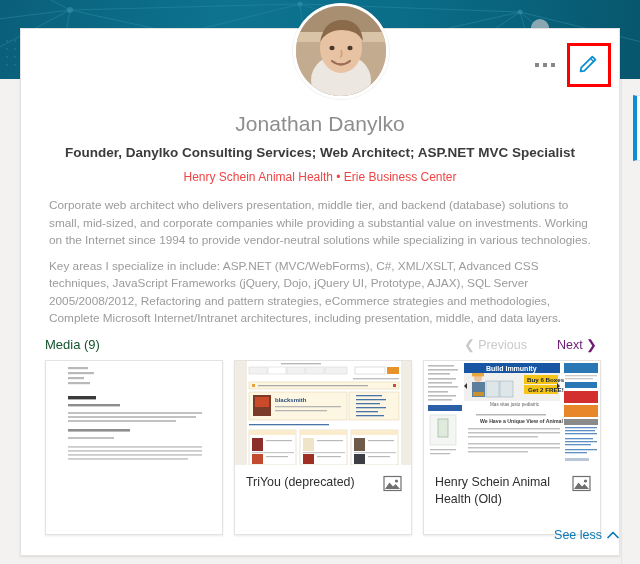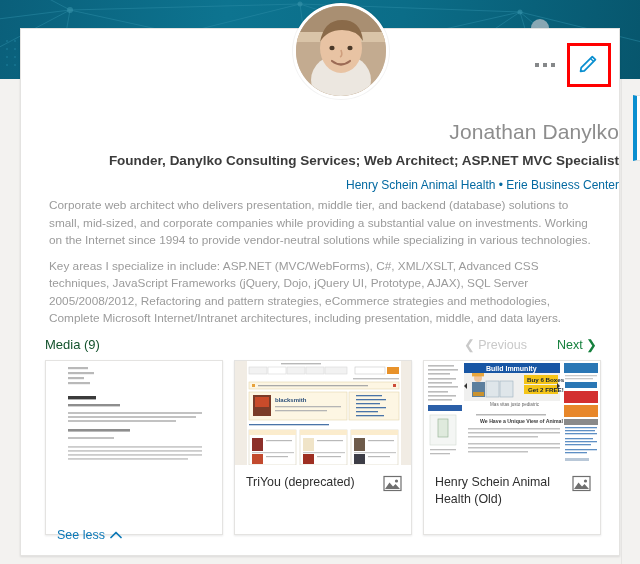--- a/index.html
+++ b/index.html
@@ -59,31 +59,31 @@
     display: flex; gap: 4px; align-items: center;
     padding: 8px 6px; cursor: pointer;
   }
   .more-dots i { width: 4px; height: 4px; background: #86888a; display: block; }
   .edit-wrap {
     width: 44px; height: 44px; display: flex; align-items: center; justify-content: center;
     border: 3px solid #ff0000; cursor: pointer; background: #fff;
   }
 
   
-  .identity { position: absolute; left: 0; top: 90px; width: 100%; text-align: right; }
+  .identity { position: absolute; left: 0; top: 82px; width: 100%; text-align: center; }
   .full-name {
     font-size: 21px; color: #8d8d8d; font-weight: 400; letter-spacing: .1px;
     line-height: 26px;
   }
   .headline {
     font-size: 13.5px; color: #3b3b3b; font-weight: 700; margin-top: 7px;
     line-height: 18px;
   }
   .company-line {
-    font-size: 12px; color: #0369a1; margin-top: 7px; line-height: 16px;
+    font-size: 12px; color: #ef4444; margin-top: 7px; line-height: 16px;
   }
   .location-line {
     font-size: 12px; color: #9a9a9a; margin-top: 5px; line-height: 16px;
     display: flex; align-items: center; justify-content: center; gap: 4px;
   }
   .conn-icon { display: inline-block; }
 
   
   .summary { position: absolute; left: 28px; top: 168px; width: 552px; }
   .summary p {
@@ -92,21 +92,21 @@
   .summary p + p { margin-top: 8px; }
 
   
   .media-head {
     position: absolute; left: 24px; top: 308px; width: 552px;
     display: flex; align-items: center; justify-content: space-between;
   }
   .media-title { font-size: 13px; color: #14532d; font-weight: 400; }
   .media-nav { display: flex; align-items: center; gap: 30px; }
   .nav-prev { font-size: 12.5px; color: #c9c9c9; cursor: default; }
-  .nav-next { font-size: 12.5px; color: #15803d; cursor: pointer; }
+  .nav-next { font-size: 12.5px; color: #701a75; cursor: pointer; }
   .nav-prev span.chev, .nav-next span.chev { font-size: 13px; }
 
   .media-row {
     position: absolute; left: 24px; top: 331px; width: 556px;
     display: flex; gap: 11px;
   }
   .media-card {
     width: 178px; height: 175px; background: #fff;
     border: 1px solid #e4e3e1; box-shadow: 0 1px 2px rgba(0,0,0,0.09);
     display: flex; flex-direction: column; overflow: hidden;
@@ -118,21 +118,21 @@
     display: flex; align-items: flex-start; justify-content: space-between; gap: 6px;
   }
   .media-label .txt {
     font-size: 12.4px; color: #2f2f2f; line-height: 16.5px; font-weight: 400;
   }
   .mtype-icon { flex: 0 0 auto; margin-top: 1px; }
 
   
   .see-less {
     position: absolute; left: 0; bottom: 12px; width: 100%;
-    text-align: left;
+    text-align: right;
     padding-left: 36px;
   }
   .see-less a {
     font-size: 12.5px; color: #0b78b7; text-decoration: none; cursor: pointer;
     display: inline-flex; align-items: center; gap: 5px; font-weight: 500;
   }
 </style>
 </head>
 <body>
 

